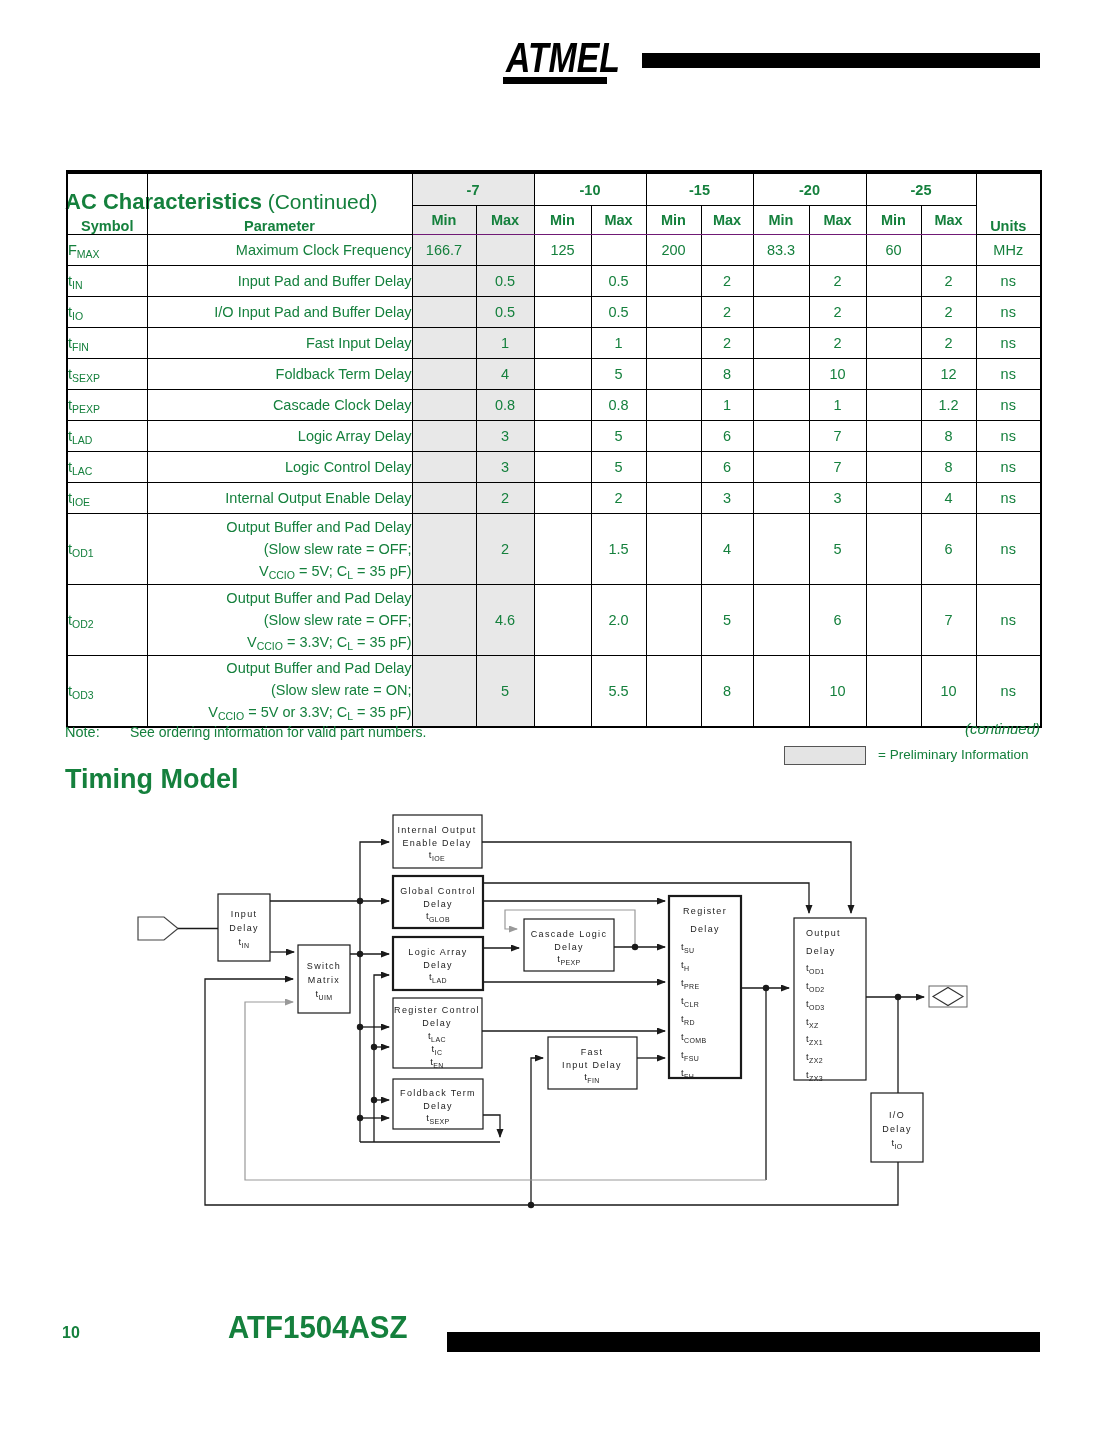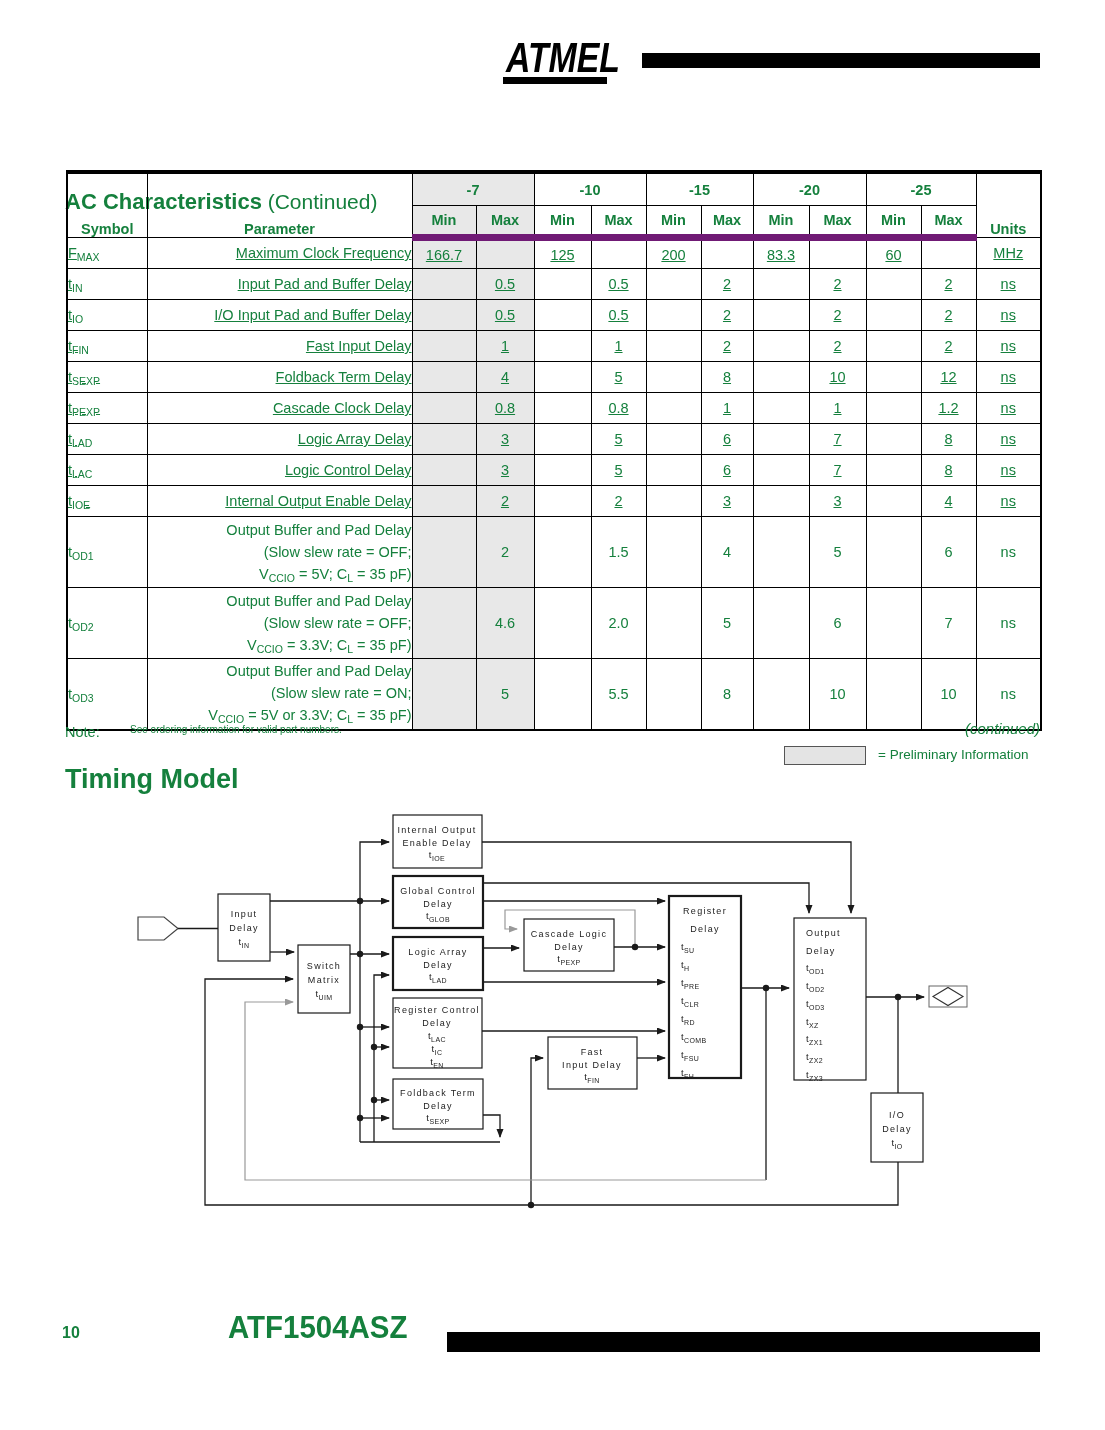--- a/index.html
+++ b/index.html
@@ -14,33 +14,33 @@
   .h1{position:absolute;left:65px;top:152px;font-size:22px;font-weight:bold;white-space:nowrap;margin-top:37px;}
   .h1 .cont{font-weight:normal;font-size:21px;}
   .h2{position:absolute;left:65px;top:764px;font-size:27px;font-weight:bold;}
 
   
   table.ac{position:absolute;left:66px;top:170px;border-collapse:collapse;table-layout:fixed;
            width:974px;border:2px solid #000;border-top:4px solid #000;}
   table.ac th,table.ac td{border:1px solid #000;font-size:14.5px;padding:0;overflow:hidden;}
   table.ac thead th{font-weight:bold;}
   table.ac tr.grp th{height:31px;text-align:center;}
-  table.ac tr.mm th{height:28px;text-align:center;border-bottom:7px solid #701a75;}
+  table.ac tr.mm th{height:28px;text-align:center;border-bottom:1px solid #701a75;}
   th.corner{vertical-align:bottom;text-align:left;padding:0 0 7px 10px;}
   th.unitsh{vertical-align:bottom;text-align:center;padding-bottom:7px;border-bottom:3px solid #000;}
   td.sym{text-align:left;padding-left:10px;font-size:15px;}
   td.par{text-align:right;padding-left:13px;line-height:22px;}
   td.val,td.unit{text-align:center;}
-  tr.norm{height:31px;text-decoration:underline;} tr.tall{height:71px;}
+  tr.norm{height:31px;} tr.tall{height:71px;}
   .g{background:#e8e8e8;}
   .sb{font-size:10.5px;position:relative;top:3px;}
 
   
   .noteLbl{position:absolute;left:65px;top:724px;font-size:14.5px;}
-  .noteTxt{position:absolute;left:130px;top:724px;font-size:10px;}
+  .noteTxt{position:absolute;left:130px;top:724px;font-size:14px;}
   .contTxt{position:absolute;left:890px;top:720px;width:150px;text-align:right;
            font-size:15px;font-style:italic;}
   .legBox{position:absolute;left:784px;top:746px;width:80px;height:17px;background:#e4e4e4;
           border:1px solid #555;}
   .legTxt{position:absolute;left:878px;top:747px;font-size:13.5px;}
 
   
   .diag{position:absolute;left:0;top:805px;}
   .diag rect.box{fill:#fff;stroke:#1a1a1a;stroke-width:1.2;}
   .diag rect.thick{stroke-width:2.2;}

